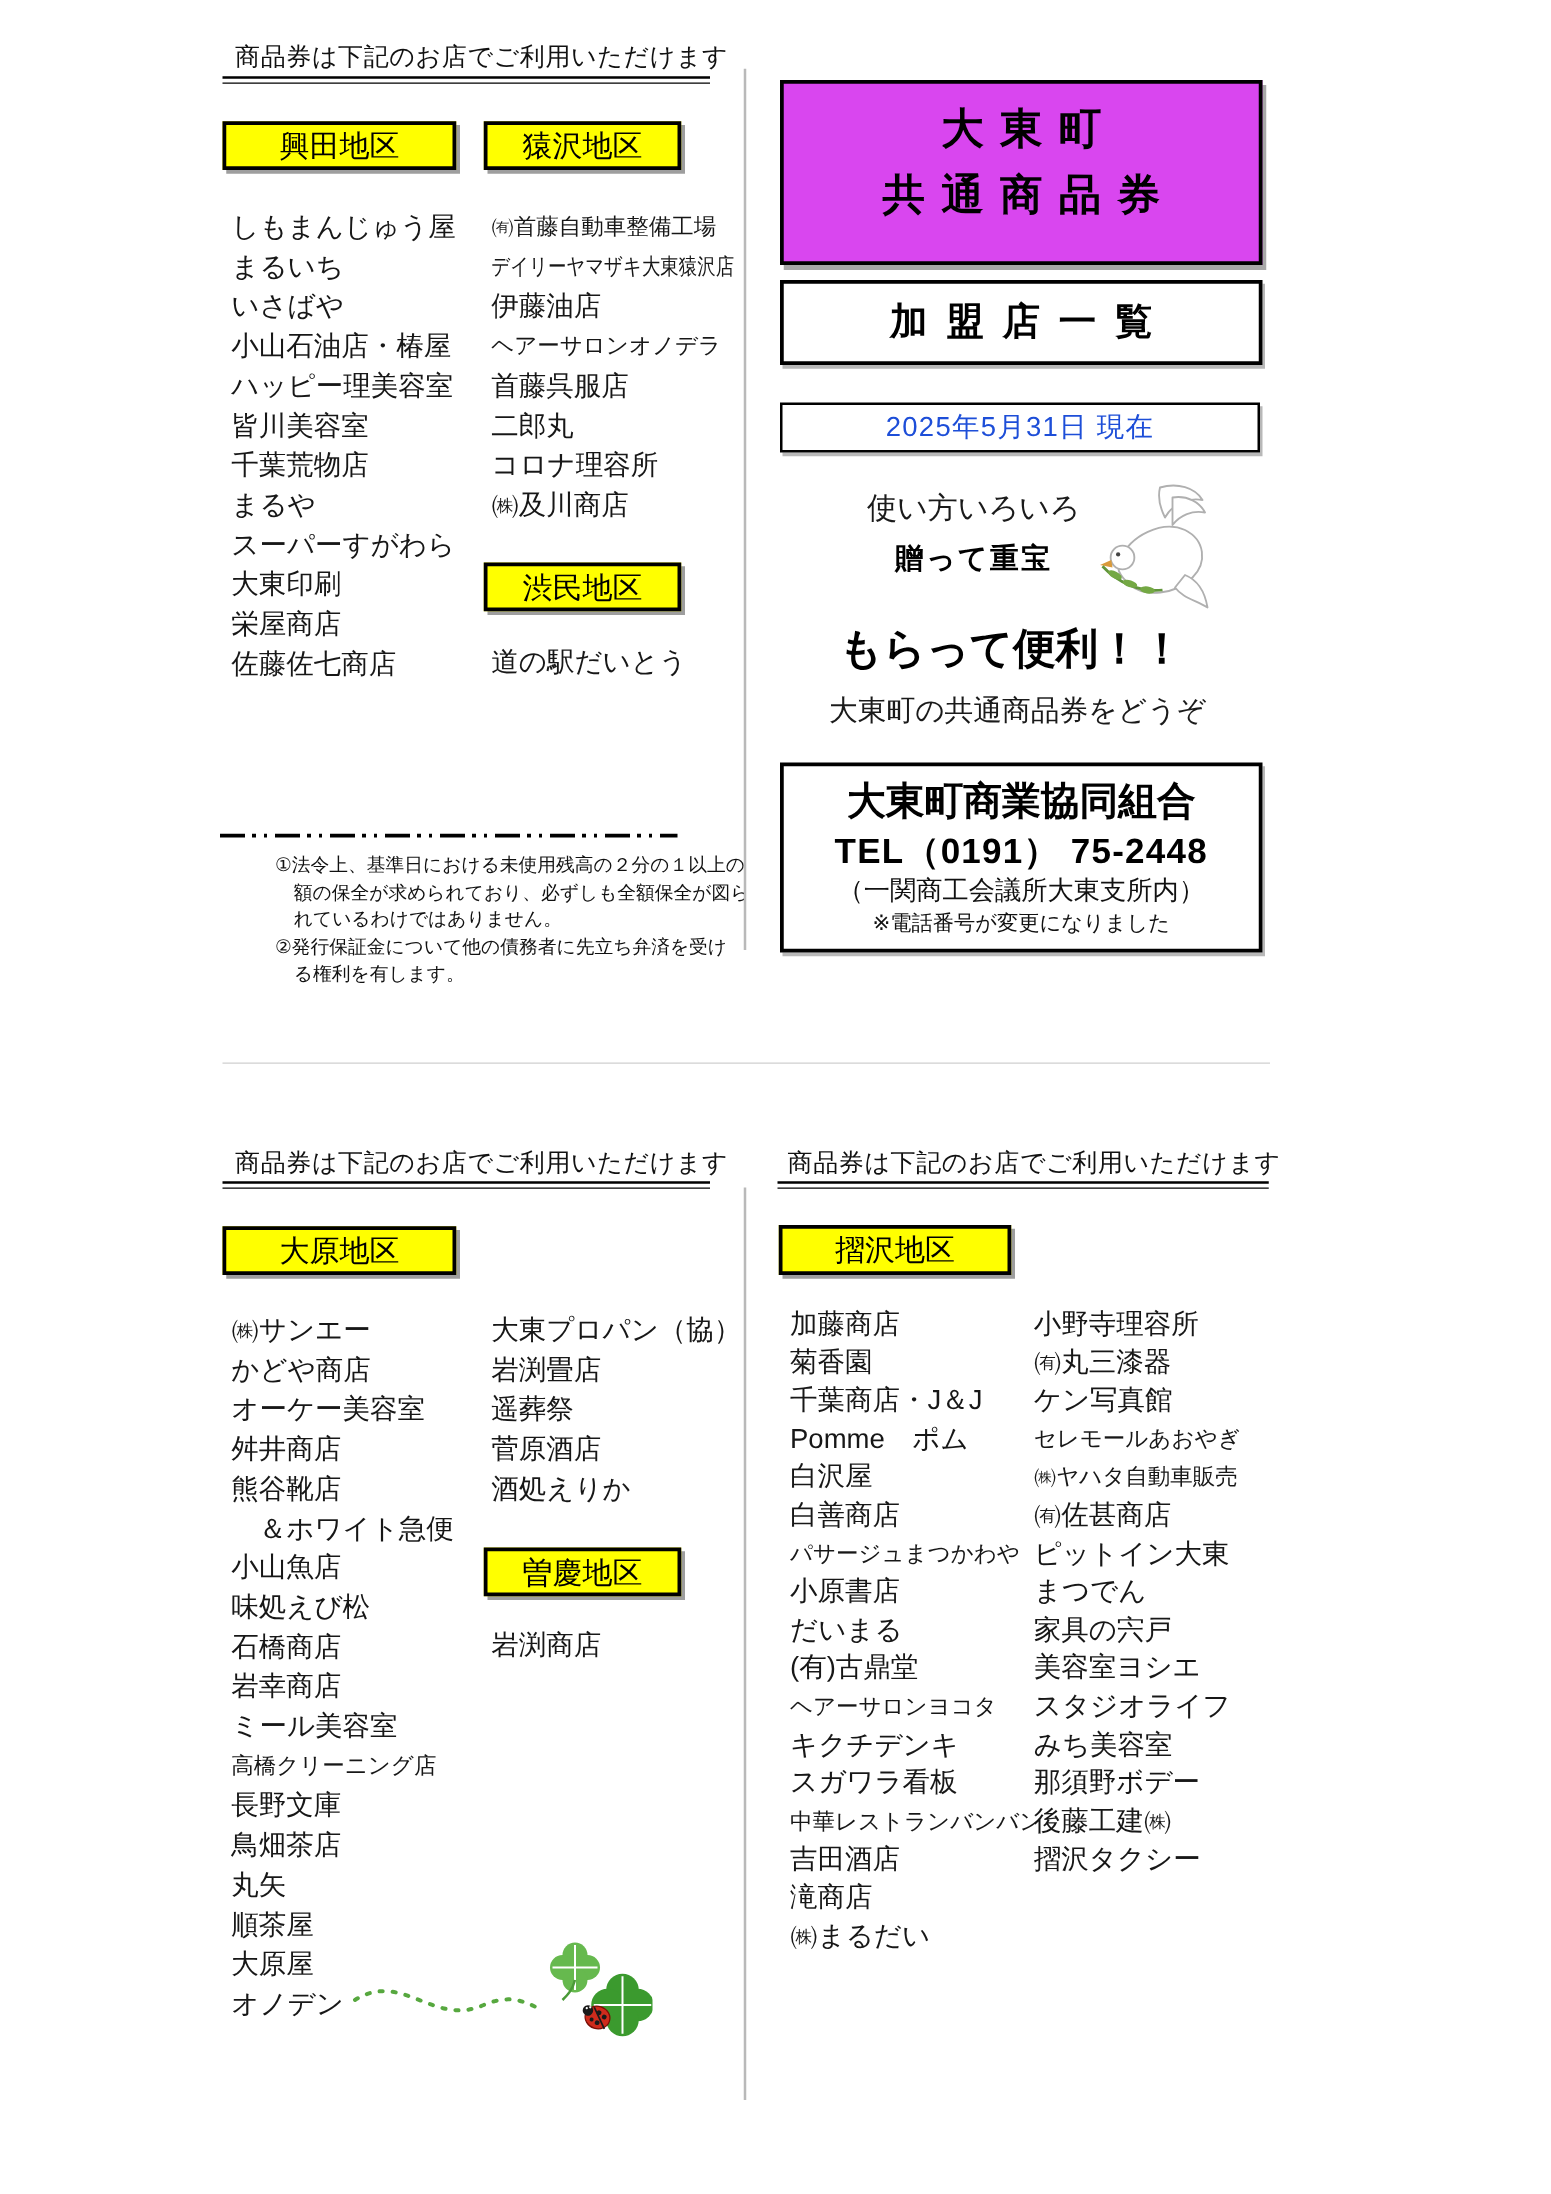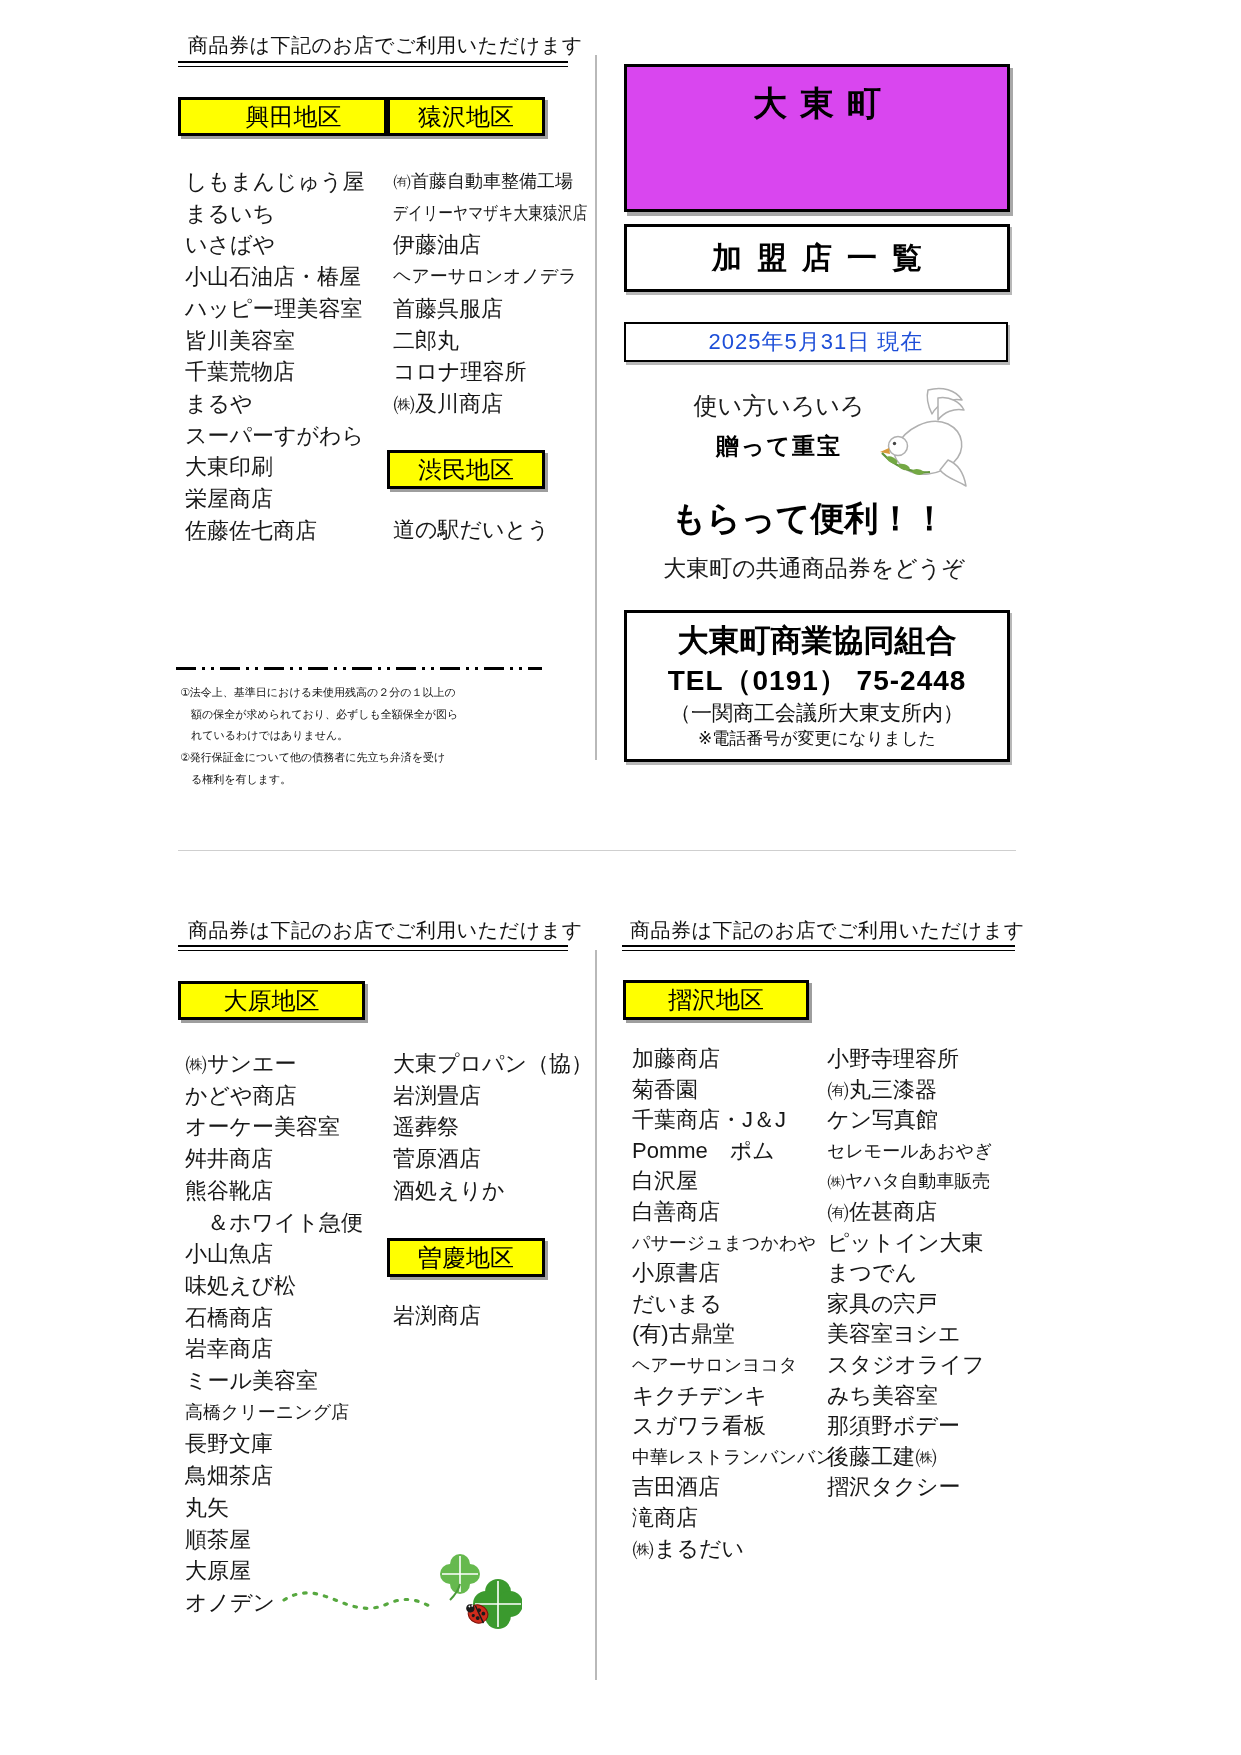--- a/index.html
+++ b/index.html
@@ -14,42 +14,42 @@
   .col{display:flex;flex-direction:column;}
   .store{font-size:22px;line-height:31.7px;white-space:nowrap;color:#171717;}
   .tight .store{line-height:30.6px;}
   .sm{font-size:18px;}
   .mid{font-size:18px;}
   .cond{transform:scaleX(.82);transform-origin:left center;}
   .vline{width:2px;background:#b9b9b9;}
   .grayline{height:1px;background:#cfcfcf;}
   .dashdot{height:3px;background:repeating-linear-gradient(90deg,#000 0 20px,transparent 20px 26px,
            #000 26px 29px,transparent 29px 35px,#000 35px 38px,transparent 38px 44px);}
-  .fnote{font-size:11px;line-height:21.7px;white-space:nowrap;color:#111;}
+  .fnote{font-size:15px;line-height:21.7px;white-space:nowrap;color:#111;margin-left:40px;}
   .wbox{background:#fff;border:3px solid #000;text-align:center;box-shadow:2px 3px 0 #b8b8b8;}
   .ybox{background:#d946ef;border:3px solid #000;text-align:center;box-shadow:3px 4px 0 #a8a8a8;}
   .tline{font-weight:bold;font-size:34px;letter-spacing:13px;padding-left:13px;line-height:53px;color:#000;}
   .member{font-weight:bold;font-size:30px;letter-spacing:15px;padding-left:15px;color:#000;}
   .datetext{font-size:22px;letter-spacing:1px;color:#1d4ed8;}
   .tac{text-align:center;}
   .b{font-weight:bold;color:#000;}
   .orgname{font-weight:bold;font-size:31px;line-height:44px;padding-top:6px;color:#000;}
   .orgtel{font-size:28px;font-weight:600;line-height:36px;letter-spacing:1px;color:#000;}
   .orgbranch{font-size:21px;line-height:28px;color:#111;}
   .orgnote{font-size:17px;line-height:24px;color:#111;}
 </style>
 </head>
 <body>
 
 <div class="canvas">
 
   <div class="abs hdr nw" style="left:188px;top:32px;">商品券は下記のお店でご利用いただけます</div>
   <div class="abs dblline" style="left:178px;top:61px;width:390px;"></div>
 
-  <div class="abs district" style="left:178px;top:97px;width:181px;height:33px;padding-left:22px;">
+  <div class="abs district" style="left:178px;top:97px;width:181px;height:33px;">
     <span>興田地区</span>
   </div>
   <div class="abs district" style="left:387px;top:97px;width:152px;height:33px;">
     <span>猿沢地区</span>
   </div>
 
   <div class="abs col" style="left:185px;top:166px;">
     <div class="store">しもまんじゅう屋</div>
     <div class="store">まるいち</div>
     <div class="store">いさばや</div>
@@ -89,20 +89,21 @@
     <div class="fnote">　れているわけではありません。</div>
     <div class="fnote">②発行保証金について他の債務者に先立ち弁済を受け</div>
     <div class="fnote">　る権利を有します。</div>
   </div>
 
   <div class="abs vline" style="left:595px;top:55px;height:705px;"></div>
   <div class="abs vline" style="left:595px;top:950px;height:730px;"></div>
 
   <div class="abs ybox" style="left:624px;top:64px;width:380px;height:132px;padding-top:10px;box-sizing:content-box;">
     <div class="tline">大東町</div>
+    <div class="tline">共通商品券</div>
   </div>
 
   <div class="abs wbox" style="left:624px;top:224px;width:380px;height:62px;line-height:62px;">
     <span class="member">加盟店一覧</span>
   </div>
 
   <div class="abs wbox" style="left:624px;top:322px;width:380px;height:36px;line-height:36px;border-width:2px;">
     <span class="datetext">2025年5月31日 現在</span>
   </div>
 

